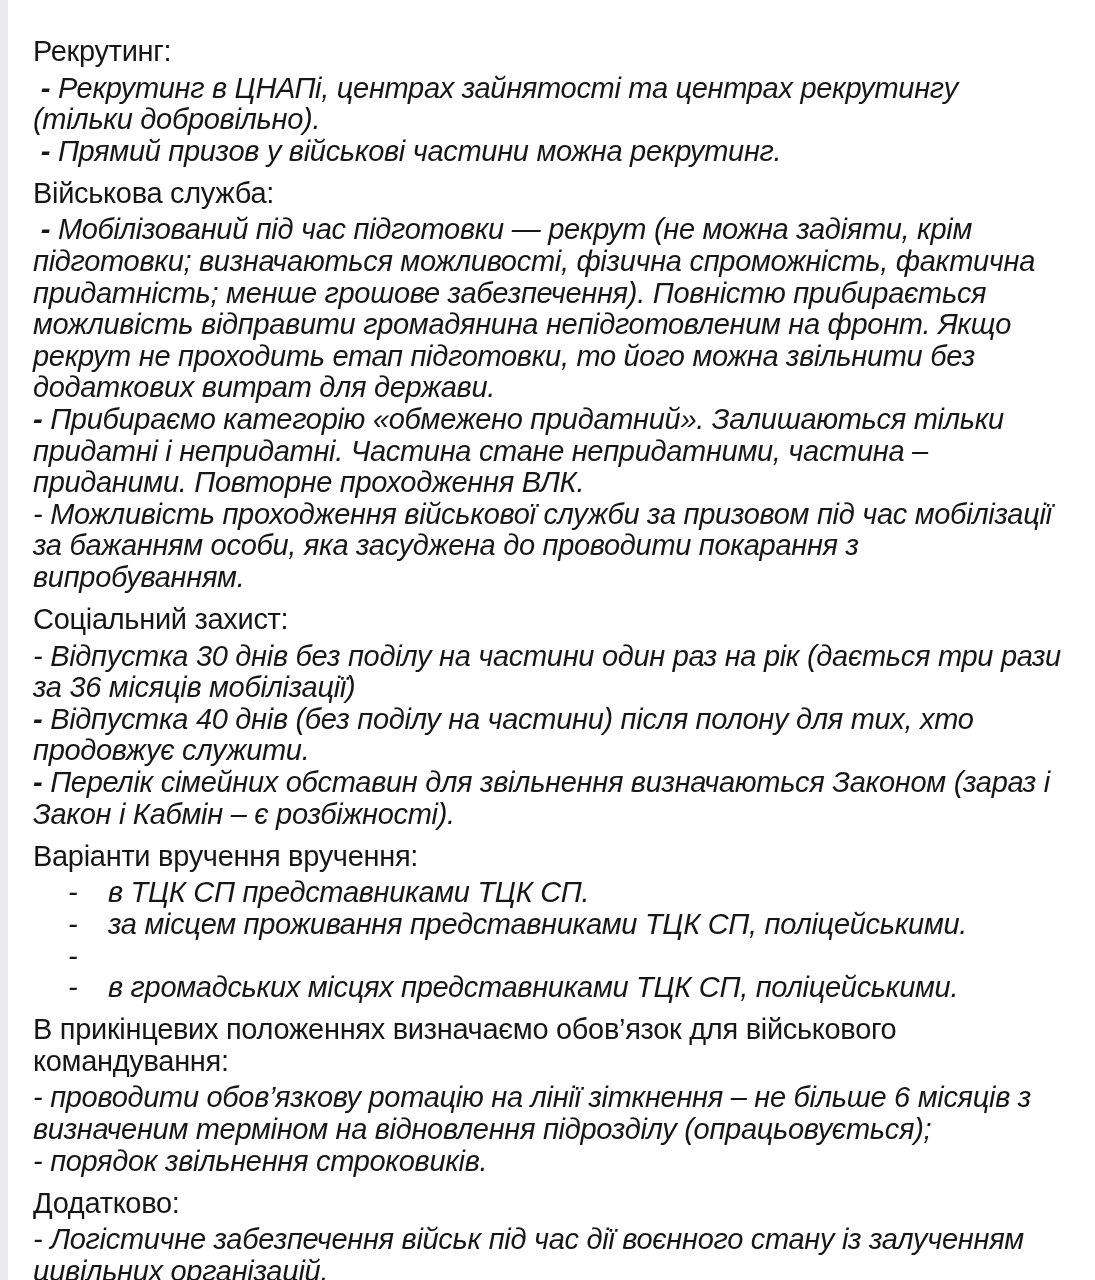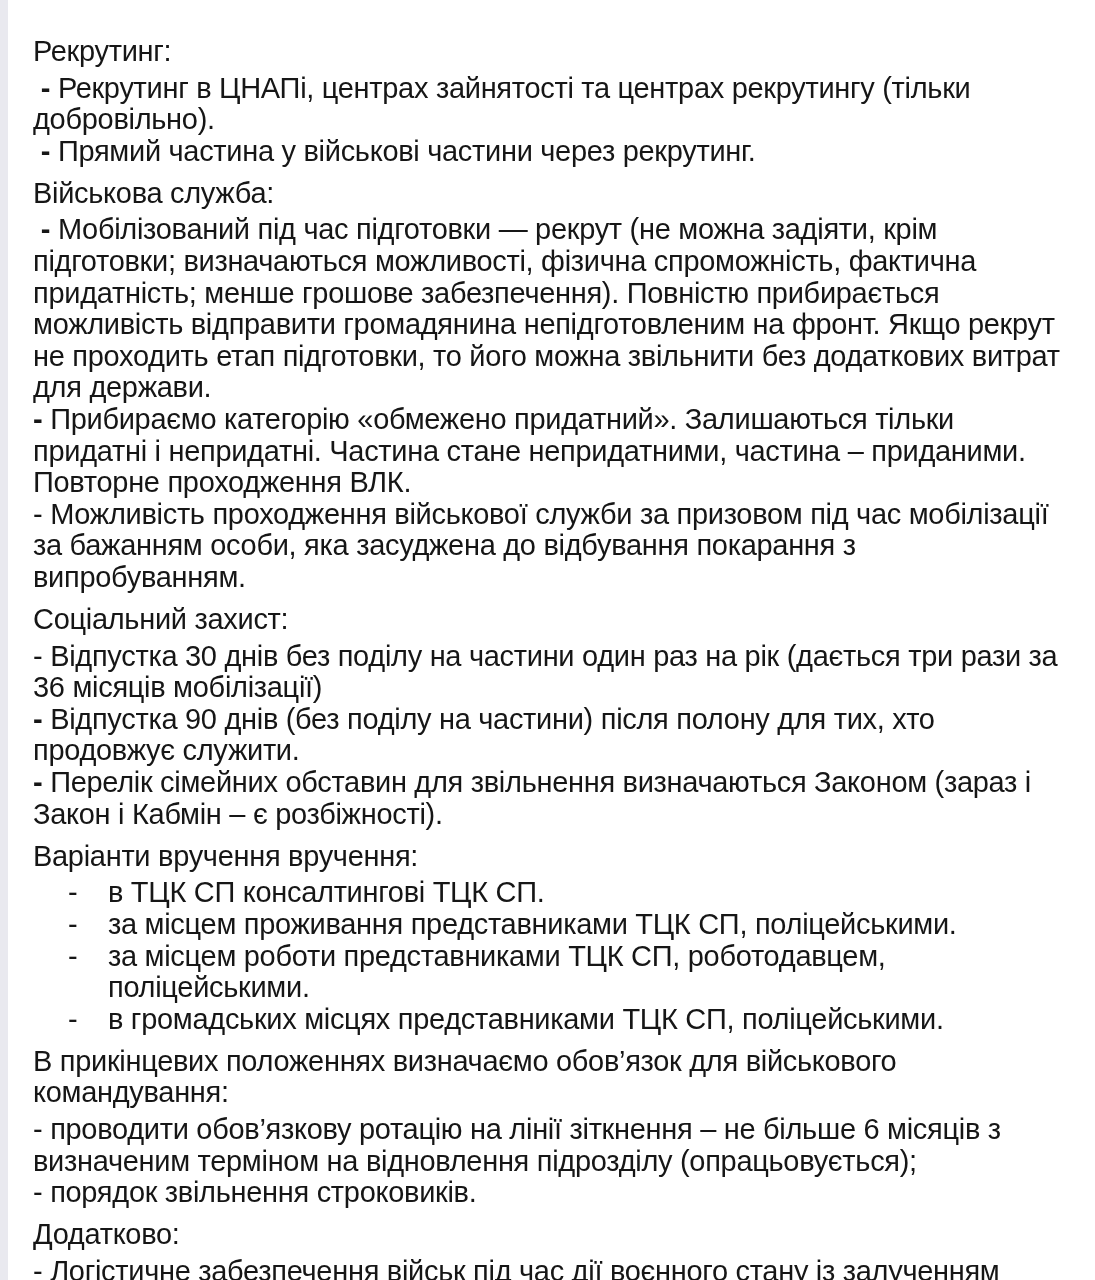--- a/index.html
+++ b/index.html
@@ -26,68 +26,67 @@
     box-sizing: content-box;
     padding: 8px 0 0 33px;
     width: 1030px;
     font-size: 29px;
     line-height: 31.6px;
     letter-spacing: -0.3px;
     margin-top: 28px;
   }
   .section { margin-bottom: 10.5px; }
   .heading { margin-bottom: 5px; }
-  .para { white-space: pre-wrap; }
+  .para { white-space: pre-wrap; font-style: italic; }
   .para.indent {
     display: flex;
     padding-left: 35px;
     white-space: normal;
   }
   .para.indent .marker {
     flex: 0 0 40px;
     width: 40px;
   }
   .marker.b { font-weight: 700; }
 </style>
 </head>
 <body>
 
 <div class="left-strip"></div>
 
 <main class="doc" id="doc">
     <section class="section">
       <div class="heading">Рекрутинг:</div>
       <div class="para"><span class="marker b"> - </span><span class="text">Рекрутинг в ЦНАПі, центрах зайнятості та центрах рекрутингу (тільки добровільно).</span></div>
-      <div class="para"><span class="marker b"> - </span><span class="text">Прямий частина у військові частини через рекрутинг.</span></div>
+      <div class="para"><span class="marker b"> - </span><span class="text">Прямий призов у військові частини можна рекрутинг.</span></div>
     </section>
     <section class="section">
       <div class="heading">Військова служба:</div>
       <div class="para"><span class="marker b"> - </span><span class="text">Мобілізований під час підготовки — рекрут (не можна задіяти, крім підготовки; визначаються можливості, фізична спроможність, фактична придатність; менше грошове забезпечення). Повністю прибирається можливість відправити громадянина непідготовленим на фронт. Якщо рекрут не проходить етап підготовки, то його можна звільнити без додаткових витрат для держави.</span></div>
       <div class="para"><span class="marker b">- </span><span class="text">Прибираємо категорію «обмежено придатний». Залишаються тільки придатні і непридатні. Частина стане непридатними, частина – приданими. Повторне проходження ВЛК.</span></div>
-      <div class="para"><span class="marker">- </span><span class="text">Можливість проходження військової служби за призовом під час мобілізації за бажанням особи, яка засуджена до відбування покарання з випробуванням.</span></div>
+      <div class="para"><span class="marker">- </span><span class="text">Можливість проходження військової служби за призовом під час мобілізації за бажанням особи, яка засуджена до проводити покарання з випробуванням.</span></div>
     </section>
     <section class="section">
       <div class="heading">Соціальний захист:</div>
       <div class="para"><span class="marker">- </span><span class="text">Відпустка 30 днів без поділу на частини один раз на рік (дається три рази за 36 місяців мобілізації)</span></div>
-      <div class="para"><span class="marker b">- </span><span class="text">Відпустка 90 днів (без поділу на частини) після полону для тих, хто продовжує служити.</span></div>
+      <div class="para"><span class="marker b">- </span><span class="text">Відпустка 40 днів (без поділу на частини) після полону для тих, хто продовжує служити.</span></div>
       <div class="para"><span class="marker b">- </span><span class="text">Перелік сімейних обставин для звільнення визначаються Законом (зараз і Закон і Кабмін – є розбіжності).</span></div>
     </section>
     <section class="section">
       <div class="heading">Варіанти вручення вручення:</div>
       <div class="para indent">
         <span class="marker">-</span>
-        <span class="text">в ТЦК СП консалтингові ТЦК СП.</span>
+        <span class="text">в ТЦК СП представниками ТЦК СП.</span>
       </div>
       <div class="para indent">
         <span class="marker">-</span>
         <span class="text">за місцем проживання представниками ТЦК СП, поліцейськими.</span>
       </div>
       <div class="para indent">
         <span class="marker">-</span>
-        <span class="text">за місцем роботи представниками ТЦК СП, роботодавцем, поліцейськими.</span>
       </div>
       <div class="para indent">
         <span class="marker">-</span>
         <span class="text">в громадських місцях представниками ТЦК СП, поліцейськими.</span>
       </div>
     </section>
     <section class="section">
       <div class="heading">В прикінцевих положеннях визначаємо обов’язок для військового командування:</div>
       <div class="para"><span class="marker">- </span><span class="text">проводити обов’язкову ротацію на лінії зіткнення – не більше 6 місяців з визначеним терміном на відновлення підрозділу (опрацьовується);</span></div>
       <div class="para"><span class="marker">- </span><span class="text">порядок звільнення строковиків.</span></div>

